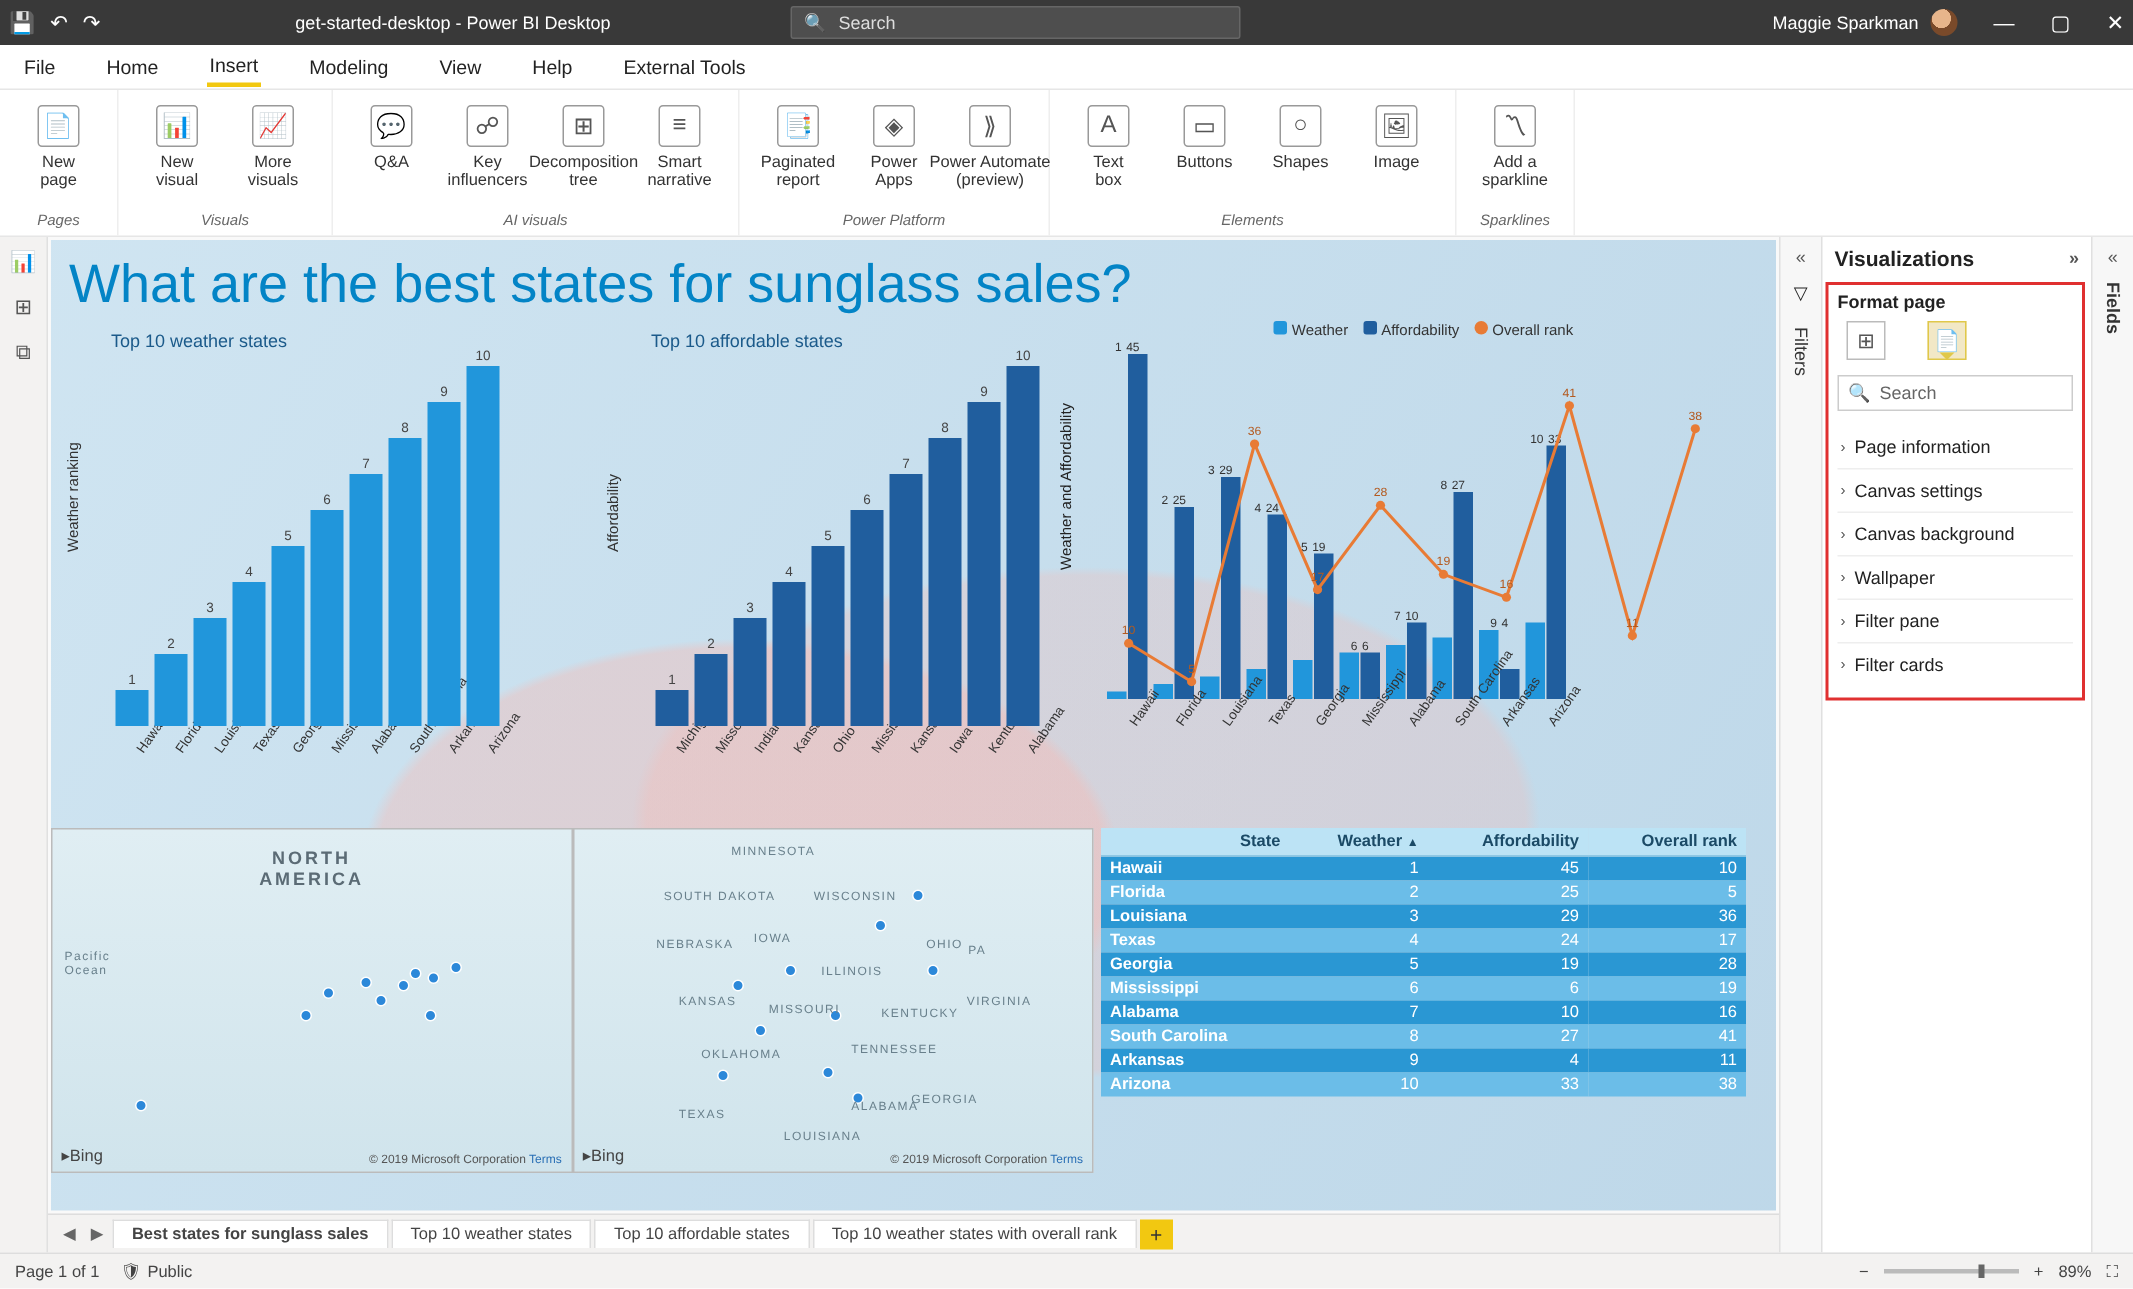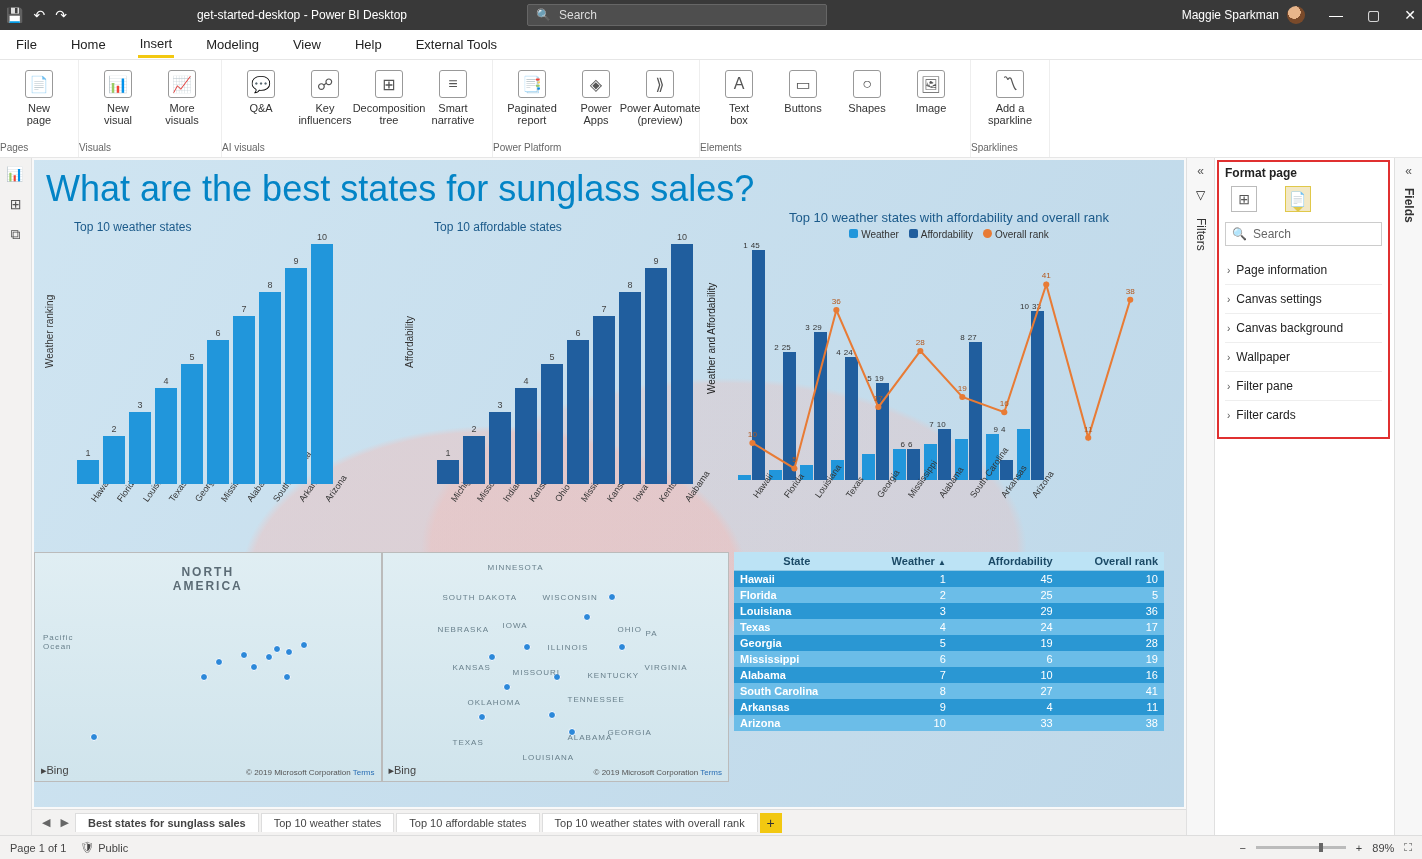--- a/index.html
+++ b/index.html
@@ -16,21 +16,21 @@
 .titlebar .winbtns { display: flex; gap: 24px; margin-left: 14px; }
 .titlebar .winbtns span { font-size: 14px; cursor: pointer; }
 
 .menubar { height: 30px; display: flex; align-items: center; padding: 0 14px; gap: 30px; border-bottom: 1px solid #e6e6e6; }
 .menubar .menu { font-size: 13px; cursor: pointer; padding: 4px 2px; }
 .menubar .menu.active { border-bottom: 3px solid #f2c811; }
 
 .ribbon { height: 98px; display: flex; border-bottom: 1px solid #e6e6e6; background: #fff; }
 .ribbon-group { display: flex; flex-direction: column; border-right: 1px solid #eee; }
 .ribbon-group .items { flex: 1; display: flex; align-items: flex-start; padding: 6px 10px 0; gap: 6px; }
-.ribbon-group .label { text-align: left; font-size: 10px; color: #666; padding: 2px 0 4px; }
+.ribbon-group .label { text-align: center; font-size: 10px; color: #666; padding: 2px 0 4px; font-style: italic; }
 .ribbon-btn { display: flex; flex-direction: column; align-items: center; justify-content: flex-start; width: 58px; cursor: pointer; padding-top: 4px; }
 .ribbon-btn .ico { width: 28px; height: 28px; border: 1px solid #999; border-radius: 3px; display: flex; align-items: center; justify-content: center; font-size: 16px; color: #555; margin-bottom: 4px; }
 .ribbon-btn .lbl { font-size: 11px; color: #333; text-align: center; line-height: 1.1; }
 
 .workspace { flex: 1; display: flex; min-height: 0; }
 
 .leftbar { width: 32px; background: #f3f2f1; border-right: 1px solid #e0e0e0; display: flex; flex-direction: column; align-items: center; padding-top: 8px; gap: 14px; }
 .leftbar span { font-size: 14px; color: #555; cursor: pointer; }
 
 .canvas-area { flex: 1; display: flex; flex-direction: column; background: #f9f9f9; min-width: 0; }
@@ -63,21 +63,21 @@
 .maps { position: absolute; left: 0; top: 392px; width: 695px; height: 230px; display: flex; background: #d9e9f0; }
 .map { flex: 1; position: relative; border: 1px solid #bbb; background: linear-gradient(#e0eef3, #d0e4ec); overflow: hidden; }
 .map .na { position: absolute; top: 12px; left: 50%; transform: translateX(-50%); font-size: 12px; letter-spacing: 2px; color: #5b6b75; font-weight: 600; text-align: center; }
 .map .bing { position: absolute; left: 6px; bottom: 4px; font-size: 11px; color: #444; }
 .map .copy { position: absolute; right: 6px; bottom: 4px; font-size: 8px; color: #555; }
 .map .state-label { position: absolute; font-size: 8px; color: #69808c; letter-spacing: 1px; }
 .dot { position: absolute; width: 8px; height: 8px; border-radius: 50%; background: #2c88d9; border: 1px solid #fff; }
 
 .datatable { position: absolute; left: 700px; top: 392px; width: 430px; font-size: 11px; }
 .datatable table { width: 100%; border-collapse: collapse; }
-.datatable th { background: #bce3f5; text-align: center; padding: 3px 6px; font-weight: 600; color: #1b4a66; border-bottom: 1px solid #8fc8e4; }
+.datatable th { background: #bce3f5; text-align: right; padding: 3px 6px; font-weight: 600; color: #1b4a66; border-bottom: 1px solid #8fc8e4; }
 .datatable th.num, .datatable td.num { text-align: right; }
 .datatable td { padding: 2px 6px; color: #fff; }
 .datatable tr.ra td { background: #2a97d3; }
 .datatable tr.rb td { background: #6bbde8; }
 .datatable td.state { font-weight: 600; }
 
 .tabstrip { height: 26px; background: #f3f2f1; border-top: 1px solid #ddd; display: flex; align-items: center; padding: 0 6px; gap: 2px; }
 .tabstrip .navbtn { font-size: 11px; color: #666; padding: 0 4px; cursor: pointer; }
 .tabstrip .tab { padding: 3px 12px; font-size: 11px; color: #444; background: #fff; border: 1px solid #ddd; border-bottom: none; cursor: pointer; }
 .tabstrip .tab.active { font-weight: 600; }
@@ -371,21 +371,20 @@
             </div>
             <div class="barwrap">
               <div class="val">10</div>
               <div class="bar" style="height: 240px; background: rgb(32, 94, 158);"></div>
               <div class="cat">Alabama</div>
             </div>
           </div>
       </div>
 
       <div class="chart3" id="chart3">
-        <div class="ct-title">Top 10 weather states with affordability and overall rank</div>
         <div class="legend" id="legend3">
             <span><span class="swatch" style="background:#2196db"></span>Weather</span>
             <span><span class="swatch" style="background:#205e9e"></span>Affordability</span>
             <span><span class="swatch" style="background:#e87b35;border-radius:50%"></span>Overall rank</span>
           </div>
         <div class="plot">
           <div class="yaxis" style="position:absolute; left:-28px; top:60%; transform:rotate(-90deg); transform-origin:left top; font-size:10px;">Weather and Affordability</div>
           <svg class="line" id="line3" viewBox="0 0 420 250" preserveAspectRatio="none">
               <path d="M18,198.88888888888889 L59,224.44444444444446 L100,66 L141,163.11111111111111 L182,106.88888888888889 L223,152.88888888888889 L264,168.22222222222223 L305,40.44444444444446 L346,193.77777777777777 L387,55.77777777777777" fill="none" stroke="#e87b35" stroke-width="2"></path>
               <circle cx="18" cy="198.88888888888889" r="3" fill="#e87b35"></circle>
@@ -664,20 +663,24 @@
     </div>
   </div>
 
   <div class="filters-strip">
     <span class="chev">«</span>
     <span>▽</span>
     <span class="vtext">Filters</span>
   </div>
 
   <div class="viz-pane">
+    <div class="hdr">
+      <span>Visualizations</span>
+      <span class="chev">»</span>
+    </div>
     <div class="red-box">
       <div class="subhdr">Format page</div>
       <div class="modes">
         <div class="mode-btn">⊞</div>
         <div class="mode-btn active">📄</div>
       </div>
       <div class="searchbox">
         <span class="ico">🔍</span>
         <span>Search</span>
       </div>

